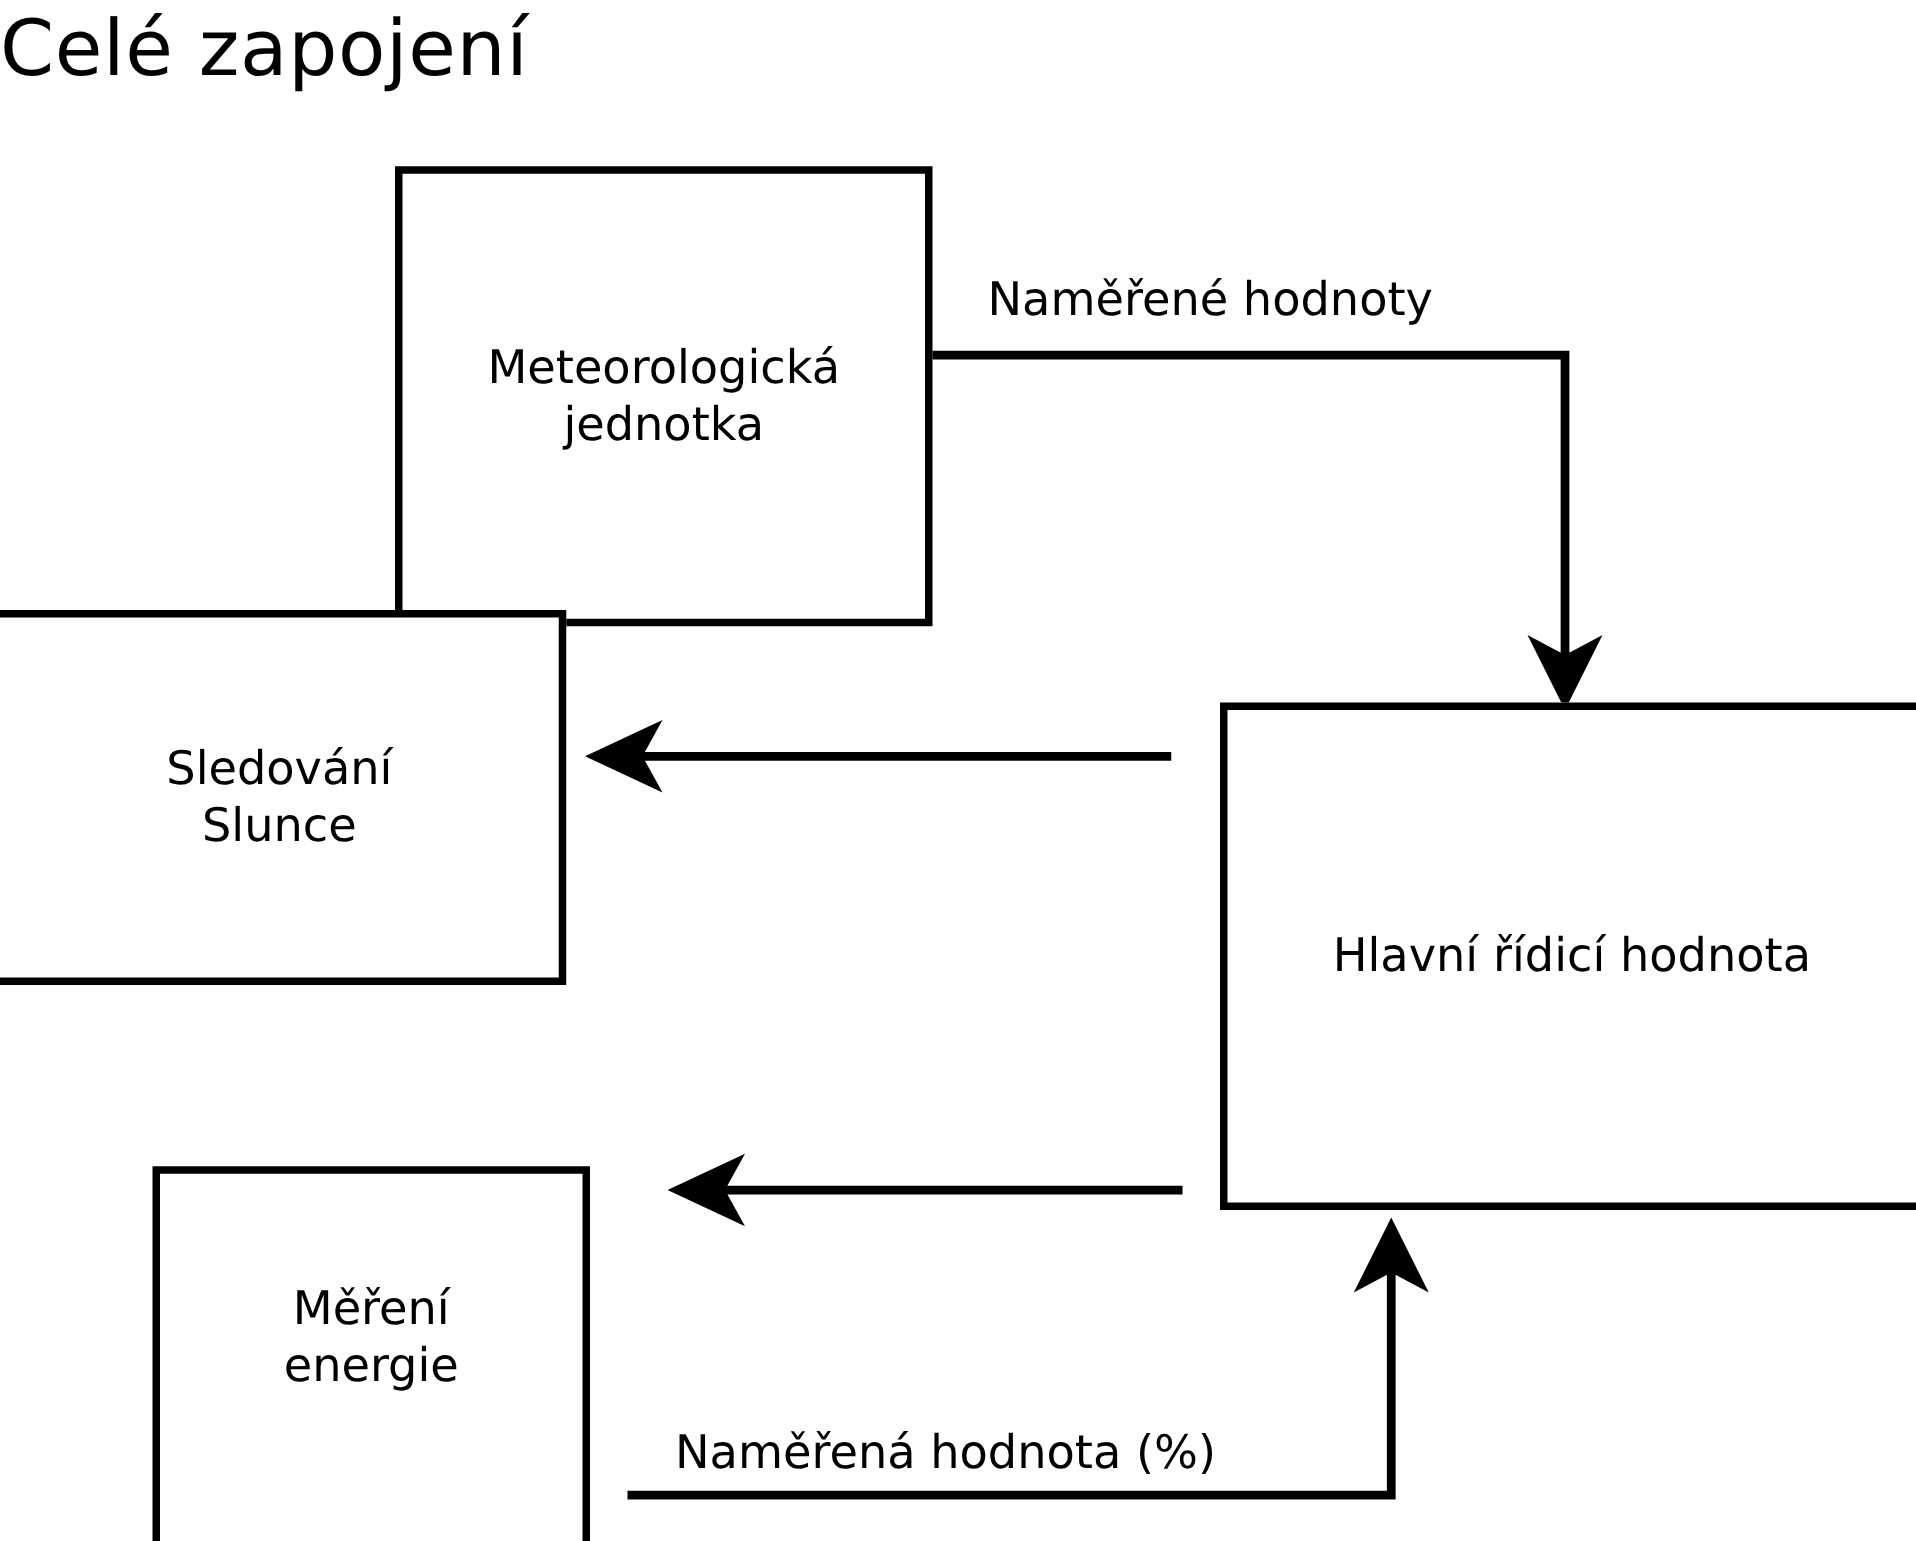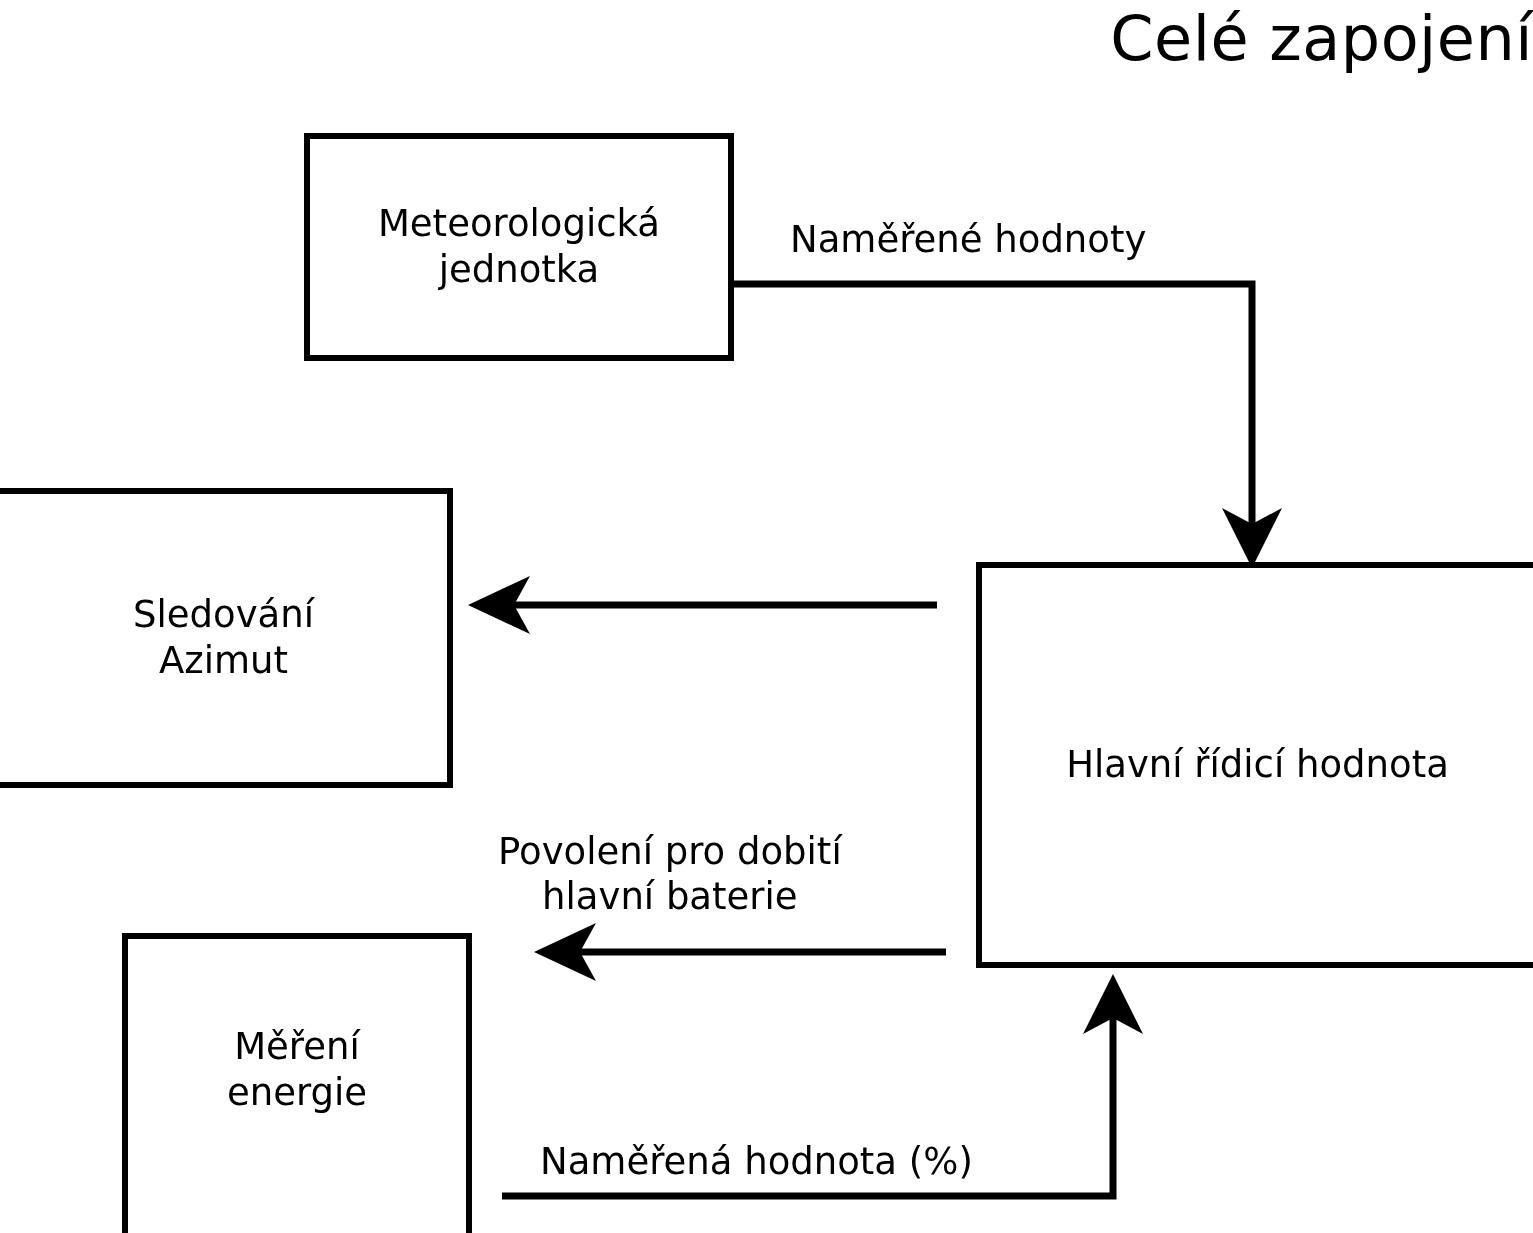--- a/index.html
+++ b/index.html
@@ -47,21 +47,21 @@
     line-height: 1.22;
     color: #000000;
     white-space: pre-line;
     text-align: center;
   }
   #page-title {
     position: absolute;
     left: 0;
     top: 2px;
     width: 1533px;
-    text-align: right;
+    text-align: left;
     font-size: 62px;
     color: #000000;
     letter-spacing: 0.5px;
   }
 </style>
 </head>
 <body>
 
 <div id="canvas">
 
@@ -83,40 +83,38 @@
       <path d="M 946 952 L 578 952" fill="none" stroke="#000000" stroke-width="7"></path>
       <polygon points="534,952 596,923 580,952 596,981" fill="#000000"></polygon>
     </g>
 
     <g>
       <path d="M 502 1196 L 1113 1196 L 1113 1012" fill="none" stroke="#000000" stroke-width="7"></path>
       <polygon points="1113,974 1083,1034 1113,1018 1143,1034" fill="#000000"></polygon>
     </g>
   </svg>
 
-  <div class="node-box" style="left:304px; top:133px; width:430px; height:228px;">
+  <div class="node-box" style="left:316px; top:133px; width:430px; height:368px;">
     <div class="node-label">Meteorologická
 jednotka</div>
   </div>
 
   <div class="node-box" style="left:-6px; top:488px; width:459px; height:300px;">
     <div class="node-label">Sledování
-Azimut</div>
+Slunce</div>
   </div>
 
   <div class="node-box" style="left:976px; top:562px; width:563px; height:406px;">
     <div class="node-label">Hlavní řídicí hodnota</div>
   </div>
 
   <div class="node-box" style="left:122px; top:933px; width:350px; height:306px;">
     <div class="node-label" style="position:relative; top:-16px;">Měření
 energie</div>
   </div>
 
   <div class="edge-label" style="left:790px; top:217px;">Naměřené hodnoty</div>
 
 
-  <div class="edge-label" style="left:498px; top:829px;">Povolení pro dobití
-hlavní baterie</div>
 
   <div class="edge-label" style="left:540px; top:1139px;">Naměřená hodnota (%)</div>
 
 </div>
 
 </body></html>

